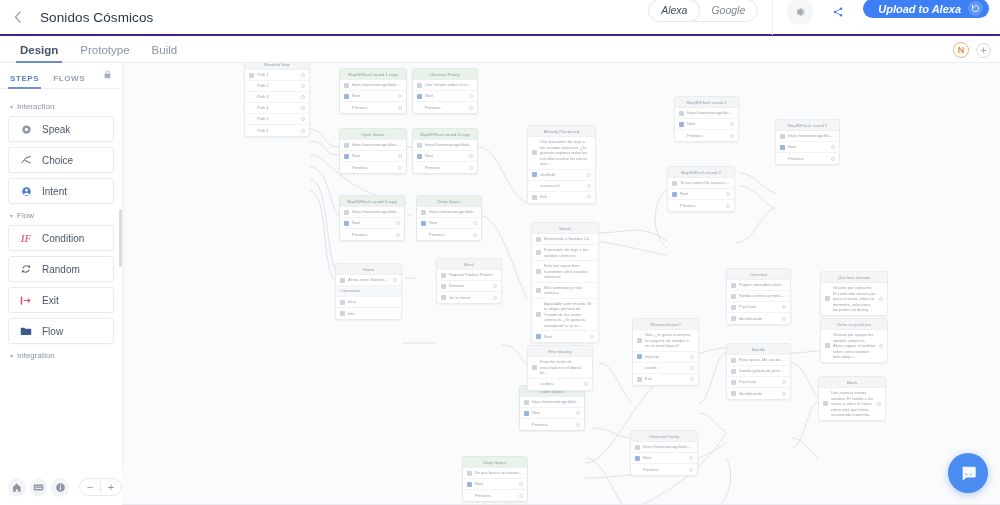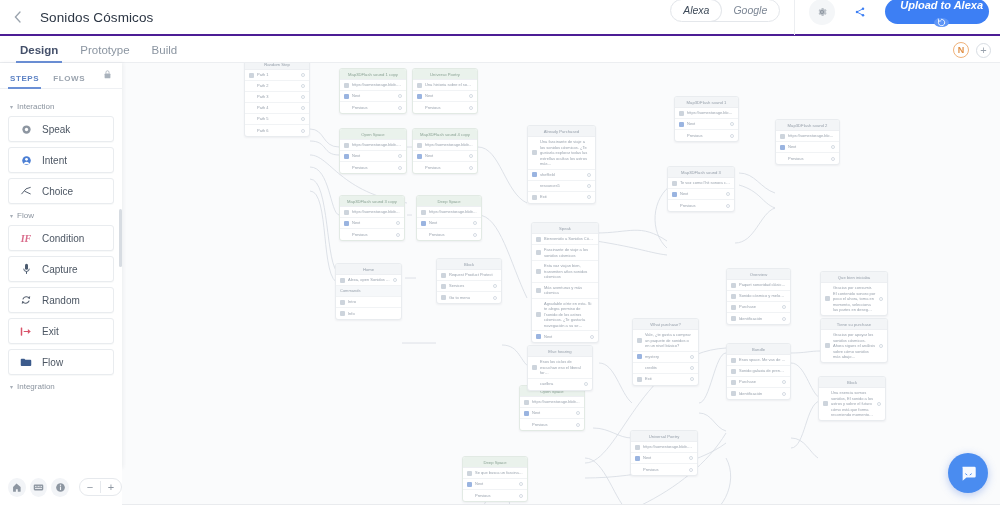--- a/index.html
+++ b/index.html
@@ -41,22 +41,22 @@
   .vdiv { width: 1px; height: 36px; background: #eceef1; margin: 0 0 0 14px; }
   .icon-btn {
     width: 26px; height: 26px; border-radius: 50%; display: flex;
     align-items: center; justify-content: center; cursor: pointer; margin: 0 6px;
   }
   .icon-btn.gear { background: #f4f6f8; margin-left: 14px; }
   .icon-btn.share { color: #3d7ff4; }
   .upload-btn {
     display: flex; align-items: center; gap: 7px;
     background: #3d7ff4; color: #fff; font-size: 11px; font-weight: bold;
-    height: 25px; border-radius: 13px; padding: 0 6px 0 15px;
-    margin-left: 6px; margin-right: 11px; cursor: pointer; white-space: nowrap; flex-direction: column;
+    height: 19px; border-radius: 13px; padding: 0 6px 0 15px;
+    margin-left: 6px; margin-right: 11px; cursor: pointer; white-space: nowrap;
   }
   .upload-circle {
     width: 15px; height: 15px; border-radius: 50%;
     background: #5e95f6; display: flex; align-items: center; justify-content: center;
   }
 
   
   .tabsrow {
     position: absolute; top: 36px; left: 0; width: 1000px; height: 27px;
     border-bottom: 1px solid #eceef1; display: flex; align-items: flex-end;
@@ -739,58 +739,48 @@
             <span class="ico" style="width:14px;display:flex;align-items:center;justify-content:center">
               <svg width="11" height="11" viewBox="0 0 16 16">
                 <circle cx="8" cy="8" r="6" fill="#8d96a1"></circle>
                 <circle cx="8" cy="8" r="2.4" fill="#fff"></circle>
               </svg>
             </span>
             <span class="lbl">Speak</span>
           </div>
           <div class="lp-item">
             <span class="ico" style="width:14px;display:flex;align-items:center;justify-content:center">
-              <svg width="11" height="11" viewBox="0 0 16 16">
-                <circle cx="8" cy="8" r="6.2" fill="#4c7fd4"></circle>
-                <circle cx="8" cy="6.2" r="2" fill="#fff"></circle>
-                <path d="M3.9 13a4.3 4.3 0 0 1 8.2 0z" fill="#fff"></path>
-              </svg>
-            </span>
-            <span class="lbl">Intent</span>
-          </div>
-          <div class="lp-item">
-            <span class="ico" style="width:14px;display:flex;align-items:center;justify-content:center">
               <svg width="12" height="10" viewBox="0 0 16 14">
                 <g stroke="#5a6473" stroke-width="1.4" fill="none" stroke-linecap="round">
                   <path d="M2 11 L8 4 L14 2"></path>
                   <path d="M6.5 7.5 L14 11"></path>
                 </g>
               </svg>
             </span>
             <span class="lbl">Choice</span>
           </div>
+          <div class="lp-item">
+            <span class="ico" style="width:14px;display:flex;align-items:center;justify-content:center">
+              <svg width="11" height="11" viewBox="0 0 16 16">
+                <circle cx="8" cy="8" r="6.2" fill="#4c7fd4"></circle>
+                <circle cx="8" cy="6.2" r="2" fill="#fff"></circle>
+                <path d="M3.9 13a4.3 4.3 0 0 1 8.2 0z" fill="#fff"></path>
+              </svg>
+            </span>
+            <span class="lbl">Intent</span>
+          </div>
           <div class="lp-group">
             <span class="caret">▾</span>
             <span>Flow</span>
           </div>
           <div class="lp-item">
             <span class="ico" style="width:14px;display:flex;align-items:center;justify-content:center">
               <span style="color:#d96a8a;font-size:10px;font-weight:bold;font-family:'Liberation Serif',serif;font-style:italic">IF</span>
             </span>
             <span class="lbl">Condition</span>
-          </div>
-          <div class="lp-item">
-            <span class="ico" style="width:14px;display:flex;align-items:center;justify-content:center">
-              <svg width="9" height="12" viewBox="0 0 12 16">
-                <rect x="4" y="1" width="4" height="8" rx="2" fill="#4b5a6e"></rect>
-                <path d="M2.3 7.6a3.7 3.7 0 0 0 7.4 0" fill="none" stroke="#4b5a6e" stroke-width="1.3"></path>
-                <rect x="5.3" y="11.3" width="1.4" height="3.2" fill="#4b5a6e"></rect>
-              </svg>
-            </span>
-            <span class="lbl">Capture</span>
           </div>
           <div class="lp-item">
             <span class="ico" style="width:14px;display:flex;align-items:center;justify-content:center">
               <svg width="12" height="12" viewBox="0 0 16 16">
                 <g fill="none" stroke="#5a6473" stroke-width="1.4" stroke-linecap="round">
                   <path d="M12.6 5.6a5 5 0 0 0-8.6 1"></path>
                   <path d="M3.4 10.4a5 5 0 0 0 8.6-1"></path>
                 </g>
                 <path d="M13.6 2.6 L13.2 6.2 L9.8 5.2z" fill="#5a6473"></path>
                 <path d="M2.4 13.4 L2.8 9.8 L6.2 10.8z" fill="#5a6473"></path>

